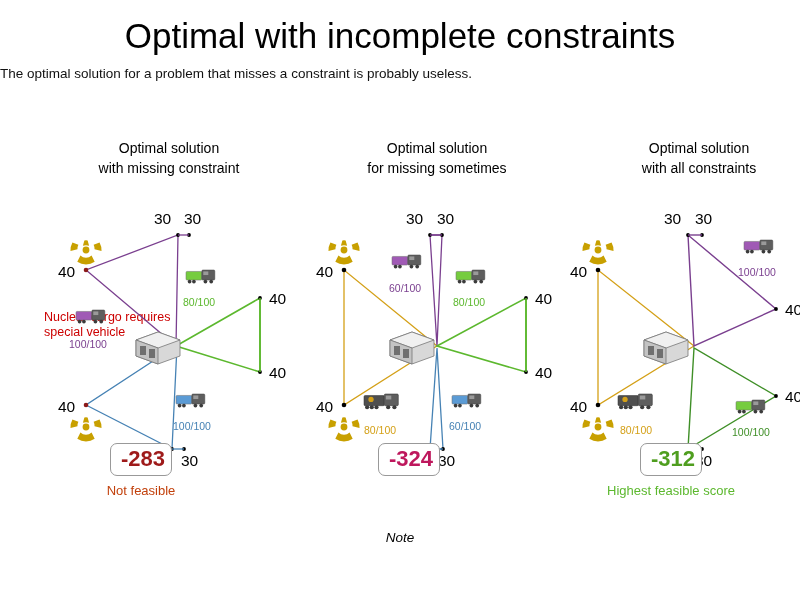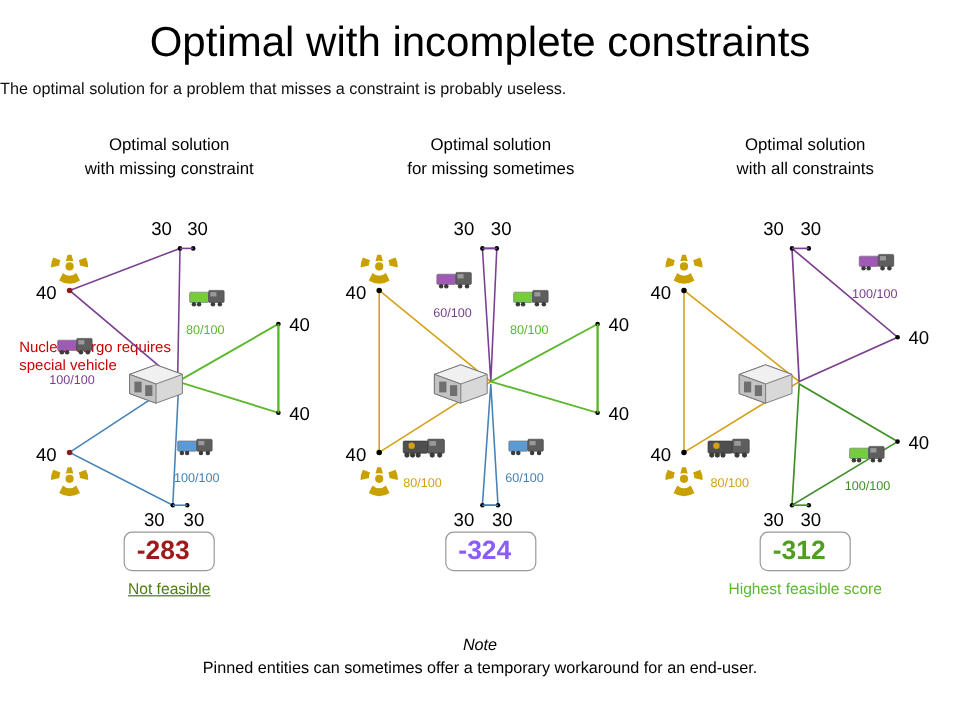--- a/index.html
+++ b/index.html
@@ -12,21 +12,21 @@
 
   .title{
     position:absolute;top:16px;left:0;width:800px;text-align:center;
     font-size:35px;font-weight:400;letter-spacing:0px;color:#000;
   }
   .subtitle{
     position:absolute;top:66px;left:0;width:800px;text-align:left;
     font-size:13.5px;font-weight:400;color:#111;
   }
 
-  .panel{position:absolute;top:110px;width:266px;height:310px;}
+  .panel{position:absolute;top:138px;width:266px;height:310px;margin-left:28px;}
   .panel.p1{left:8px;}
   .panel.p2{left:276px;}
   .panel.p3{left:538px;}
 
   .panel-heading{
     position:absolute;top:0;left:0;width:100%;text-align:center;
     font-size:14px;line-height:20px;color:#000;
   }
   .panel-heading .l2{display:block;}
 
@@ -38,28 +38,28 @@
   }
 
   
   .score-row{position:absolute;top:443px;left:0;width:800px;height:70px;}
   .score-cell{position:absolute;top:0;width:266px;text-align:center;}
   .score-cell.s1{left:8px;}
   .score-cell.s2{left:276px;}
   .score-cell.s3{left:538px;}
   .score-box{
     display:inline-block;border:1.6px solid #999;border-radius:7px;
-    background:#fff;padding:2px 20px 3px 10px;
+    background:#fff;padding:2px 6px 3px 10px;
     font-size:22px;font-weight:bold;line-height:26px;
   }
   .score-box.red{color:#9e1a1a;}
-  .score-box.orange{color:#8b5cf6;}
+  .score-box.orange{color:#be185d;}
   .score-box.green{color:#4f9e1f;}
   .score-caption{display:block;margin-top:7px;font-size:13px;}
-  .score-caption.red{color:#4d7c0f;text-decoration:underline;}
+  .score-caption.red{color:#c2410c;}
   .score-caption.green{color:#5cb82e;}
   .score-caption.blank{color:transparent;}
 
   .note{
     position:absolute;top:528px;left:0;width:800px;text-align:center;
     font-size:13.5px;line-height:19px;color:#000;
   }
   .note .nhead{display:block;font-style:italic;}
   svg{display:block;overflow:visible;}
   .nodelabel{font-family:"Liberation Sans", sans-serif;font-size:15.5px;fill:#000;}
@@ -410,16 +410,15 @@
       <span class="score-caption blank"></span>
     </div>
     <div class="score-cell s3">
       <span class="score-box green">-312</span>
       <span class="score-caption green">Highest feasible score</span>
     </div>
   </div>
 
   <div class="note">
     <span class="nhead">Note</span>
-    <span>Pinned entities can sometimes offer a temporary workaround for an end-user.</span>
   </div>
 
 </div>
 
 </body></html>

